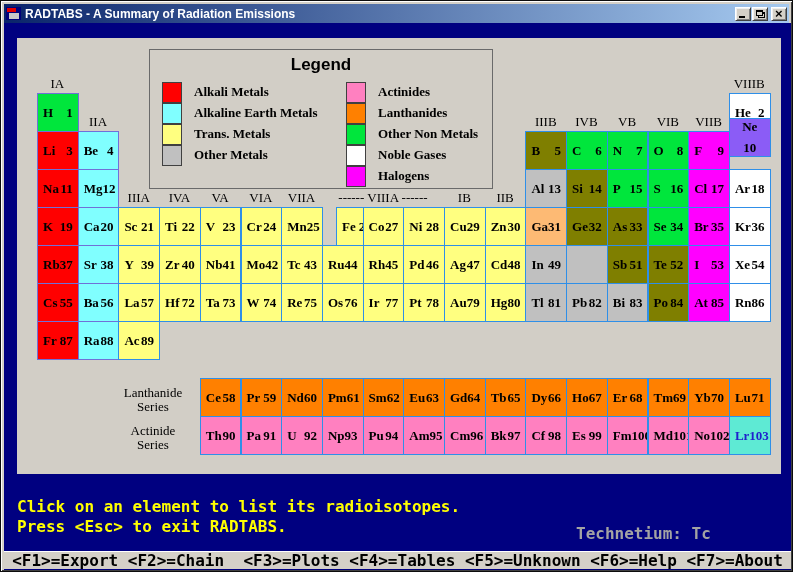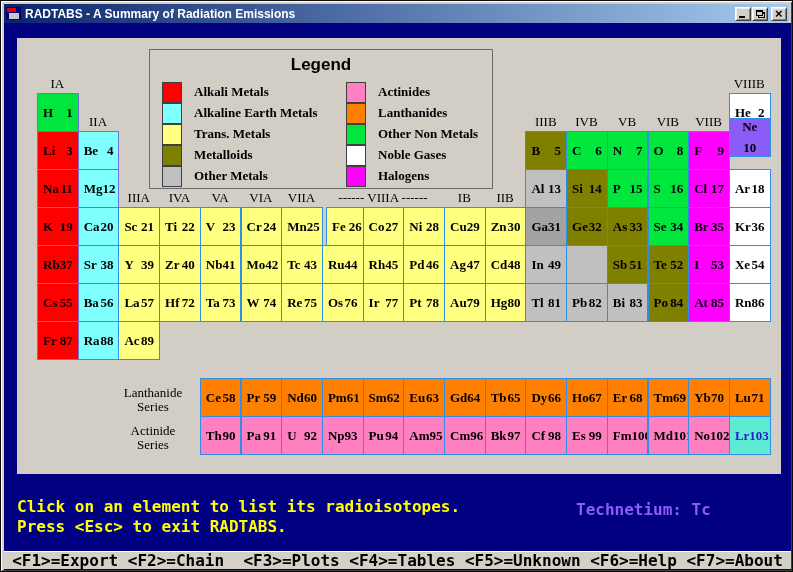--- a/index.html
+++ b/index.html
@@ -68,22 +68,22 @@
   }
   .slabel {
     position:absolute; left:66px; width:140px; text-align:center;
     font:13px "Liberation Serif", serif; color:#000; line-height:14px;
   }
   .msg {
     position:absolute; left:13px;
     font:bold 16px "DejaVu Sans Mono", monospace; color:#ffff00; white-space:pre;
   }
   .hint {
-    position:absolute; left:572px; top:477px;
-    font:bold 16px "DejaVu Sans Mono", monospace; color:#8b5cf6; white-space:pre;
+    position:absolute; left:572px; top:501px;
+    font:bold 16px "DejaVu Sans Mono", monospace; color:#a3a3a3; white-space:pre;
   }
   .statusbar {
     position:absolute; left:0; top:528px; width:787px; height:18px;
     background:#d4d0c8; border-top:1px solid #ffffff;
     font:bold 16px "DejaVu Sans Mono", monospace; color:#000;
     white-space:pre; text-align:center; line-height:17px; overflow:hidden;
   }
 </style>
 </head>
 <body>
@@ -118,24 +118,20 @@
             </div>
             <div class="legend-row">
               <span class="swatch" style="background: rgb(128, 255, 255);"></span>
               <span class="legend-label">Alkaline Earth Metals</span>
             </div>
             <div class="legend-row">
               <span class="swatch" style="background: rgb(255, 255, 128);"></span>
               <span class="legend-label">Trans. Metals</span>
             </div>
             <div class="legend-row">
-              <span class="swatch" style="background: rgb(127, 127, 0);"></span>
-              <span class="legend-label">Metalloids</span>
-            </div>
-            <div class="legend-row">
               <span class="swatch" style="background: rgb(192, 192, 192);"></span>
               <span class="legend-label">Other Metals</span>
             </div>
           </div>
         <div class="legend-col c1">
             <div class="legend-row">
               <span class="swatch" style="background: rgb(255, 128, 192);"></span>
               <span class="legend-label">Actinides</span>
             </div>
             <div class="legend-row">
@@ -250,41 +246,41 @@
           <span>23</span>
         </div>
         <div class="cell" style="left: 223.5px; top: 169px; background: rgb(255, 255, 128); border-color: rgb(47, 143, 232);">
           <span>Cr</span>
           <span>24</span>
         </div>
         <div class="cell" style="left: 264.2px; top: 169px; background: rgb(255, 255, 128); border-color: rgb(47, 143, 232);">
           <span>Mn</span>
           <span>25</span>
         </div>
-        <div class="cell" style="left: 309px; top: 169px; background: rgb(255, 255, 128); border-color: rgb(47, 143, 232);">
+        <div class="cell" style="left: 319px; top: 169px; background: rgb(255, 255, 128); border-color: rgb(47, 143, 232);">
           <span>Fe</span>
           <span>26</span>
         </div>
         <div class="cell" style="left: 345.6px; top: 169px; background: rgb(255, 255, 128); border-color: rgb(47, 143, 232);">
           <span>Co</span>
           <span>27</span>
         </div>
         <div class="cell" style="left: 386.3px; top: 169px; background: rgb(255, 255, 128); border-color: rgb(47, 143, 232);">
           <span>Ni</span>
           <span>28</span>
         </div>
         <div class="cell" style="left: 427px; top: 169px; background: rgb(255, 255, 128); border-color: rgb(47, 143, 232);">
           <span>Cu</span>
           <span>29</span>
         </div>
         <div class="cell" style="left: 467.7px; top: 169px; background: rgb(255, 255, 128); border-color: rgb(47, 143, 232);">
           <span>Zn</span>
           <span>30</span>
         </div>
-        <div class="cell" style="left: 508.4px; top: 169px; background: #a3a3a3; border-color: rgb(47, 143, 232); justify-content: space-between;">
+        <div class="cell" style="left: 508.4px; top: 169px; background: #fdba74; border-color: rgb(47, 143, 232); justify-content: space-between;">
           <span>Ga</span>
           <span>31</span>
         </div>
         <div class="cell" style="left: 549.1px; top: 169px; background: rgb(127, 127, 0); border-color: rgb(47, 143, 232);">
           <span>Ge</span>
           <span>32</span>
         </div>
         <div class="cell" style="left: 589.8px; top: 169px; background: rgb(127, 127, 0); border-color: rgb(47, 143, 232);">
           <span>As</span>
           <span>33</span>

